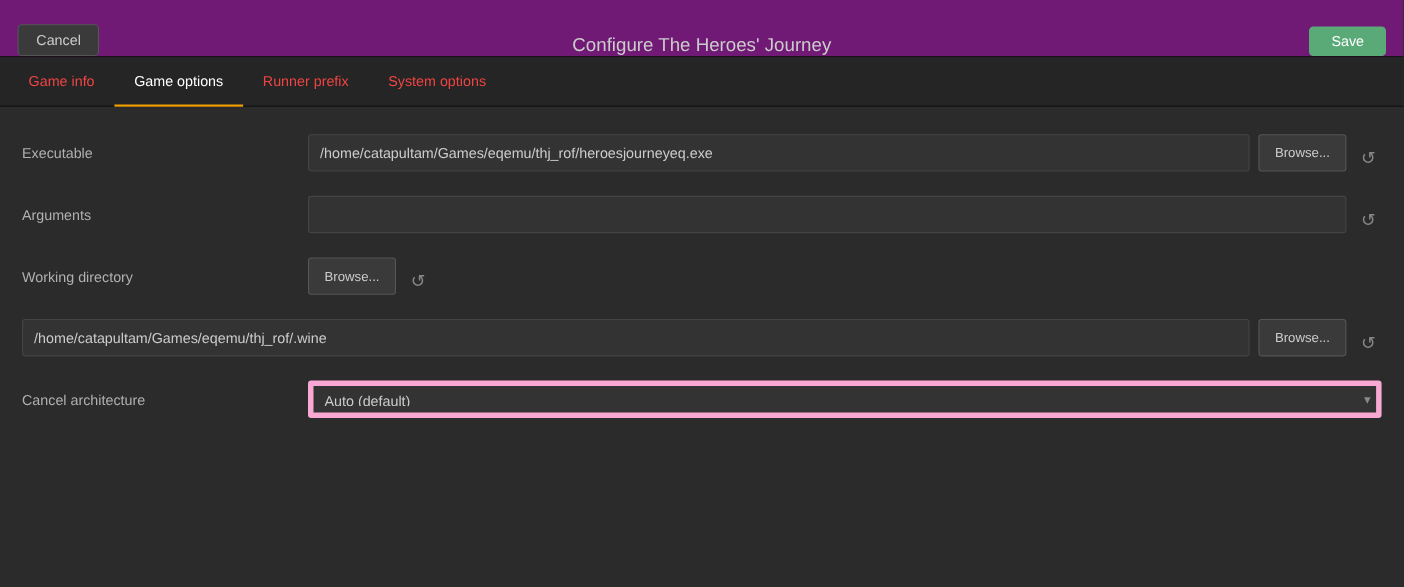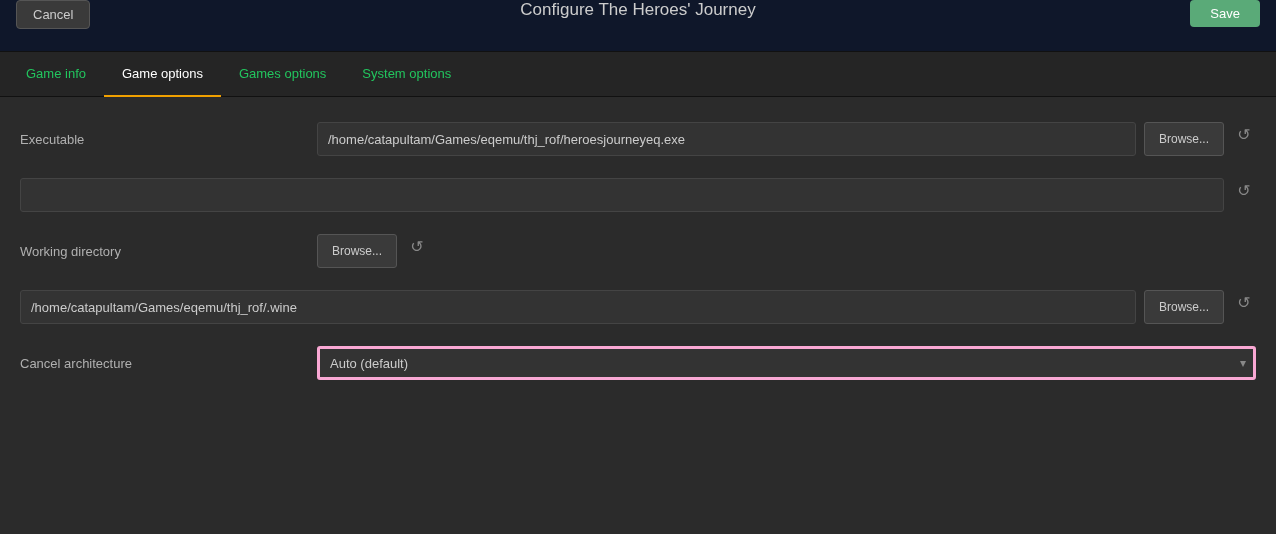--- a/index.html
+++ b/index.html
@@ -12,23 +12,23 @@
       width: 1276px;
       height: 534px;
       background-color: #2b2b2b;
       font-family: 'Segoe UI', Arial, sans-serif;
       color: #d0d0d0;
       overflow: hidden;
     }
 
     .titlebar {
       display: flex;
-      align-items: flex-start;
+      align-items: flex-end;
       justify-content: space-between;
-      background-color: #0f172a;
+      background-color: #701a75;
       padding: 0 16px;
       height: 52px;
       border-bottom: 1px solid #111;
     }
 
     .titlebar-center {
       position: absolute;
       left: 50%;
       transform: translateX(-50%);
       font-size: 17px;
@@ -59,53 +59,52 @@
     .tabs {
       display: flex;
       background-color: #252525;
       border-bottom: 1px solid #111;
       padding: 0 8px;
     }
 
     .tab {
       padding: 14px 18px;
       font-size: 13px;
-      color: #22c55e;
+      color: #ef4444;
       cursor: pointer;
       border-bottom: 2px solid transparent;
       margin-bottom: -1px;
     }
 
     .tab.active {
       color: #ffffff;
       border-bottom: 2px solid #f0a000;
     }
 
     .content {
       padding: 24px 20px;
     }
 
     .field-row {
       display: flex;
       align-items: center;
       margin-bottom: 20px;
       min-height: 36px;
-      gap: 37px;
     }
 
     .field-label {
       width: 260px;
       min-width: 260px;
       font-size: 13px;
       color: #b0b0b0;
     }
 
     .field-input-area {
       display: flex;
-      align-items: flex-start;
+      align-items: flex-end;
       flex: 1;
       gap: 8px;
     }
 
     .field-input {
       flex: 1;
       background-color: #333333;
       border: 1px solid #444;
       border-radius: 3px;
       color: #cccccc;
@@ -141,21 +140,21 @@
     }
 
     .select-wrapper {
       position: relative;
       flex: 1;
     }
 
     .field-select {
       width: 100%;
       background-color: #333333;
-      border: 3px solid #f9a8d4;
+      border: 5px solid #f9a8d4;
       border-radius: 3px;
       color: #cccccc;
       padding: 6px 30px 6px 10px;
       font-size: 13px;
       height: 34px;
       appearance: none;
       cursor: pointer;
     }
 
     .select-arrow {
@@ -173,36 +172,37 @@
 
 <div class="titlebar">
   <button class="cancel-button">Cancel</button>
   <span class="titlebar-center">Configure The Heroes' Journey</span>
   <button class="save-button">Save</button>
 </div>
 
 <div class="tabs">
   <div class="tab">Game info</div>
   <div class="tab active">Game options</div>
-  <div class="tab">Games options</div>
+  <div class="tab">Runner prefix</div>
   <div class="tab">System options</div>
 </div>
 
 <div class="content">
 
   <div class="field-row">
     <div class="field-label">Executable</div>
     <div class="field-input-area">
       <input type="text" class="field-input" value="/home/catapultam/Games/eqemu/thj_rof/heroesjourneyeq.exe" style="">
       <button class="browse-button">Browse...</button>
       <button class="reset-button">↺</button>
     </div>
   </div>
 
   <div class="field-row">
+    <div class="field-label">Arguments</div>
     <div class="field-input-area">
       <input type="text" class="field-input" value="" style="">
       <button class="reset-button">↺</button>
     </div>
   </div>
 
   <div class="field-row">
     <div class="field-label">Working directory</div>
     <div class="field-input-area">
       <button class="browse-button">Browse...</button>

